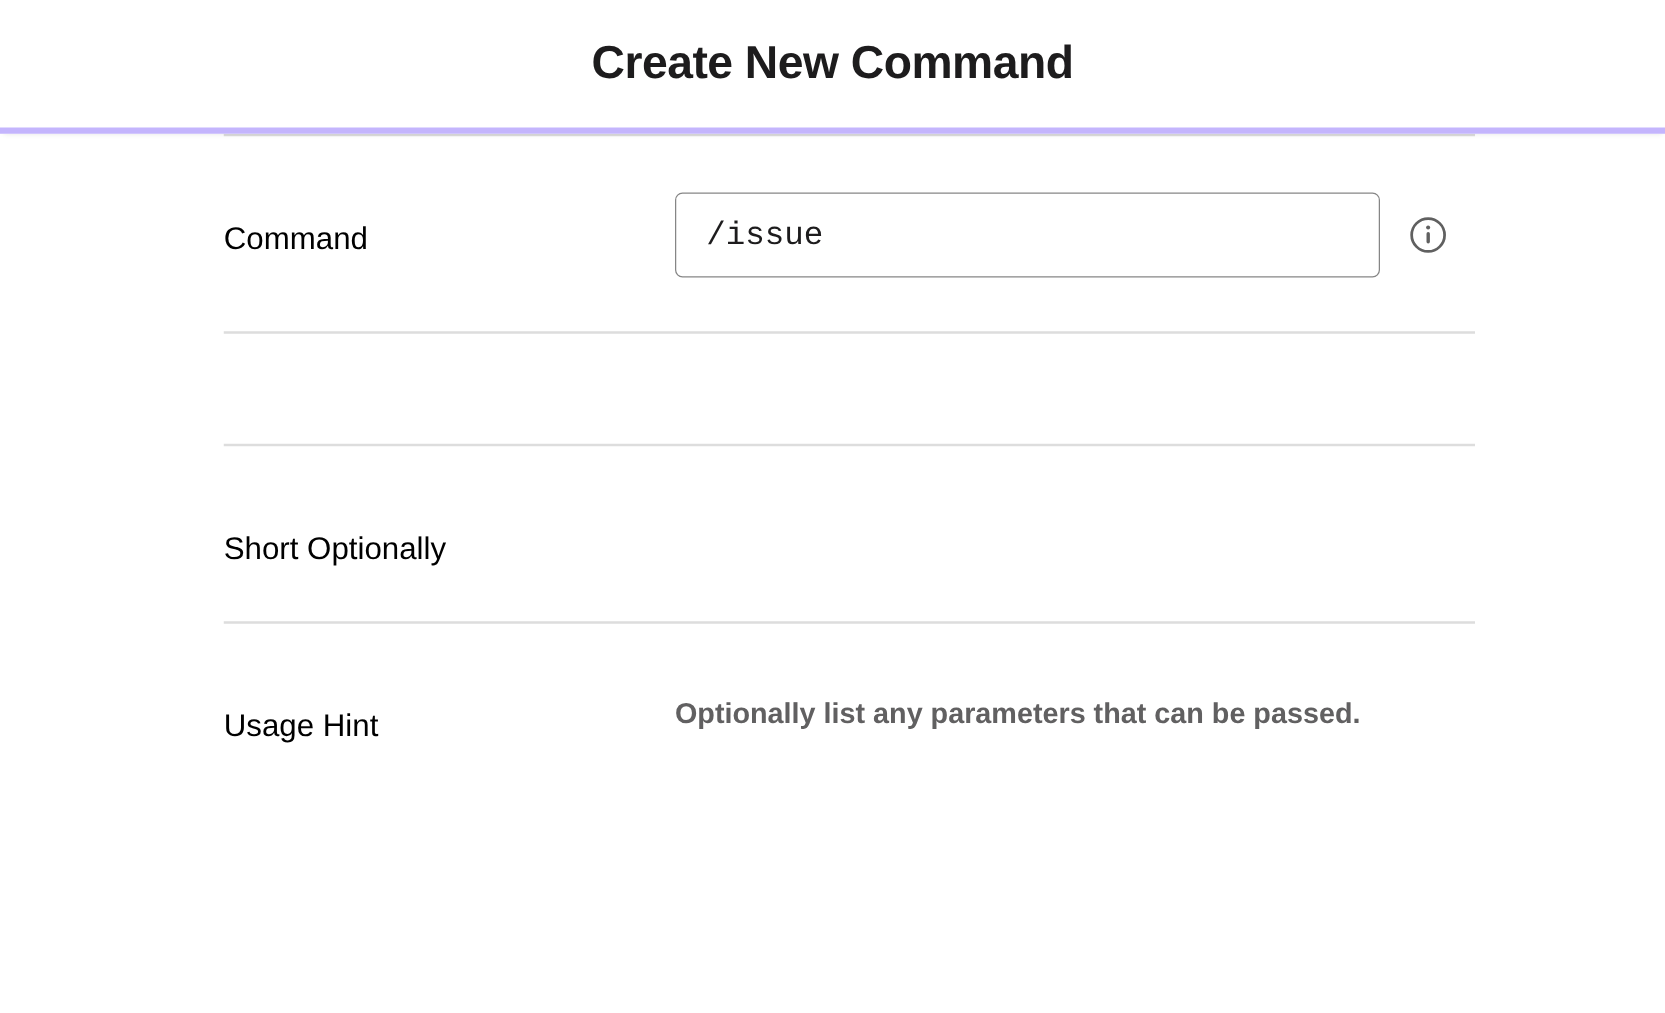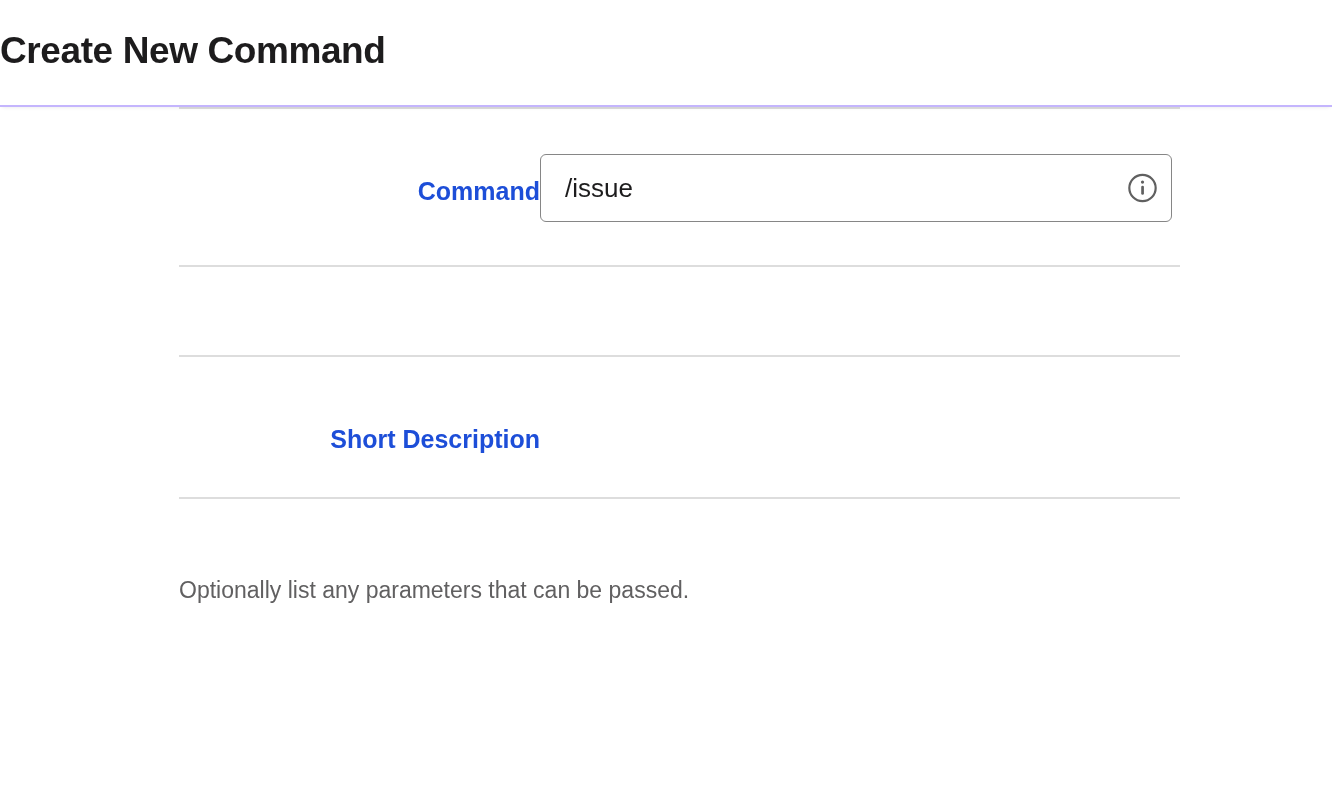--- a/index.html
+++ b/index.html
@@ -17,22 +17,22 @@
     overflow: hidden;
   }
 
   
   .page-header {
     height: 107px;
     width: 100%;
     background: #ffffff;
     display: flex;
     align-items: center;
-    justify-content: flex-start;
-    border-bottom: 2px solid #c4b5fd;
+    justify-content: center;
+    border-bottom: 5px solid #c4b5fd;
     box-shadow: 0 2px 4px -2px rgba(0,0,0,0.10);
     position: relative;
     z-index: 5;
   }
   .page-title {
     font-size: 37px;
     font-weight: bold;
     letter-spacing: -0.4px;
     color: #1d1c1d;
     line-height: 1;
@@ -58,44 +58,43 @@
   .form-row {
     display: flex;
     align-items: flex-start;
     width: 100%;
   }
 
   .row-label {
     width: 361px;
     flex: 0 0 361px;
     font-size: 25px;
-    font-weight: bold;
-    color: #1d4ed8;
+    font-weight: normal;
+    color: #000000;
     line-height: 1.2;
     padding-top: 22px;
-    text-align: right;
   }
 
   .row-control {
     flex: 1 1 auto;
     padding-top: 0;
   }
 
   .field-wrap {
     position: relative;
     width: 640px;
   }
 
   .text-input {
-    width: 632px;
+    width: 564px;
     height: 68px;
     border: 1px solid #868686;
     border-radius: 6px;
     background: #ffffff;
-    font-family: Liberation Sans, sans-serif;
+    font-family: Liberation Mono, monospace;
     font-size: 26px;
     color: #1d1c1d;
     padding: 0 56px 0 24px;
     outline: none;
     display: block;
   }
   .text-input::placeholder { color: #8d8d8e; }
 
   .info-icon {
     position: absolute;
@@ -105,22 +104,23 @@
     width: 31px;
     height: 31px;
     display: block;
     cursor: pointer;
   }
 
   .helper-text {
     font-size: 23px;
     color: #616061;
     line-height: 1.3;
-    margin-top: 32px;
+    margin-top: 12px;
     width: 640px;
+    font-weight: bold;
   }
 
   
   .row-spacer-top { height: 45px; }
   .row-spacer-bottom { height: 43px; }
 </style>
 </head>
 <body>
 
 <div class="page-header">
@@ -149,26 +149,27 @@
     </div>
     <div class="row-spacer-bottom"></div>
 
     <div class="divider"></div>
     <div class="row-spacer-top"></div>
     <div class="row-spacer-bottom"></div>
 
     <div class="divider"></div>
     <div class="row-spacer-top"></div>
     <div class="form-row">
-      <div class="row-label">Short Description</div>
+      <div class="row-label">Short Optionally</div>
     </div>
     <div class="row-spacer-bottom"></div>
 
     <div class="divider"></div>
     <div class="row-spacer-top"></div>
     <div class="form-row">
+      <div class="row-label">Usage Hint</div>
       <div class="row-control">
         <div class="helper-text">Optionally list any parameters that can be passed.</div>
       </div>
     </div>
 
   </div>
 </div>
 
 </body></html>

